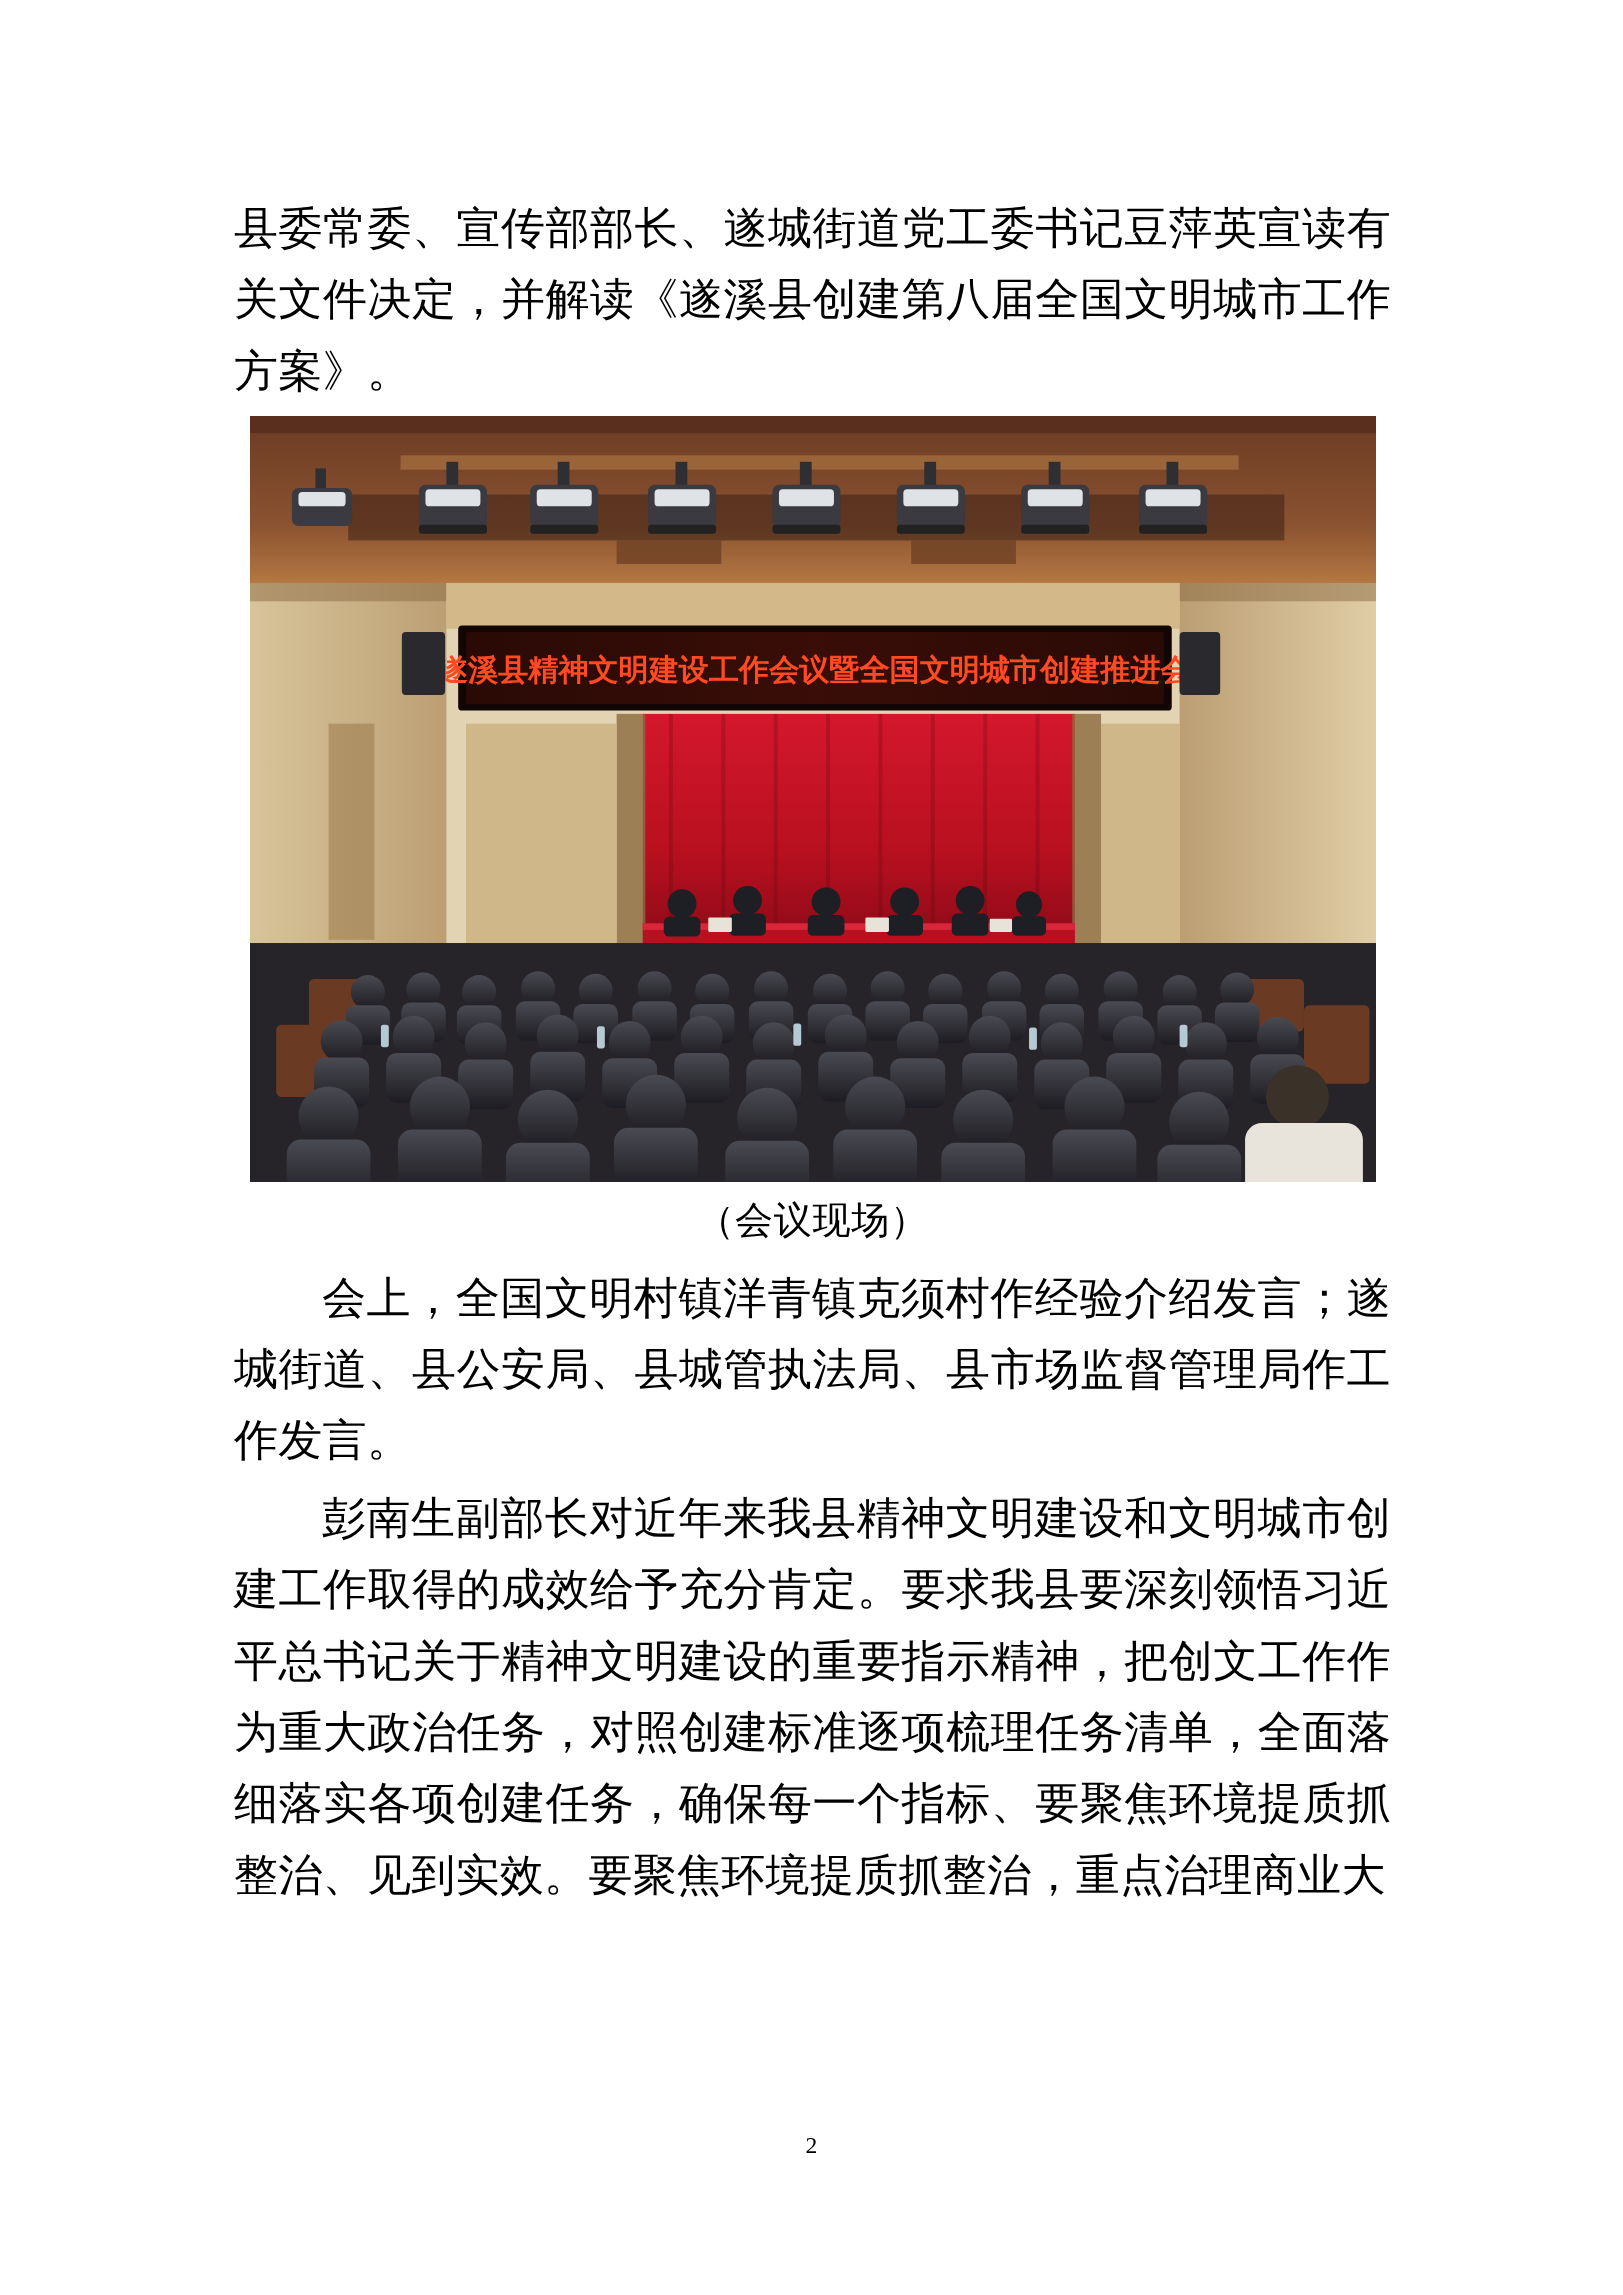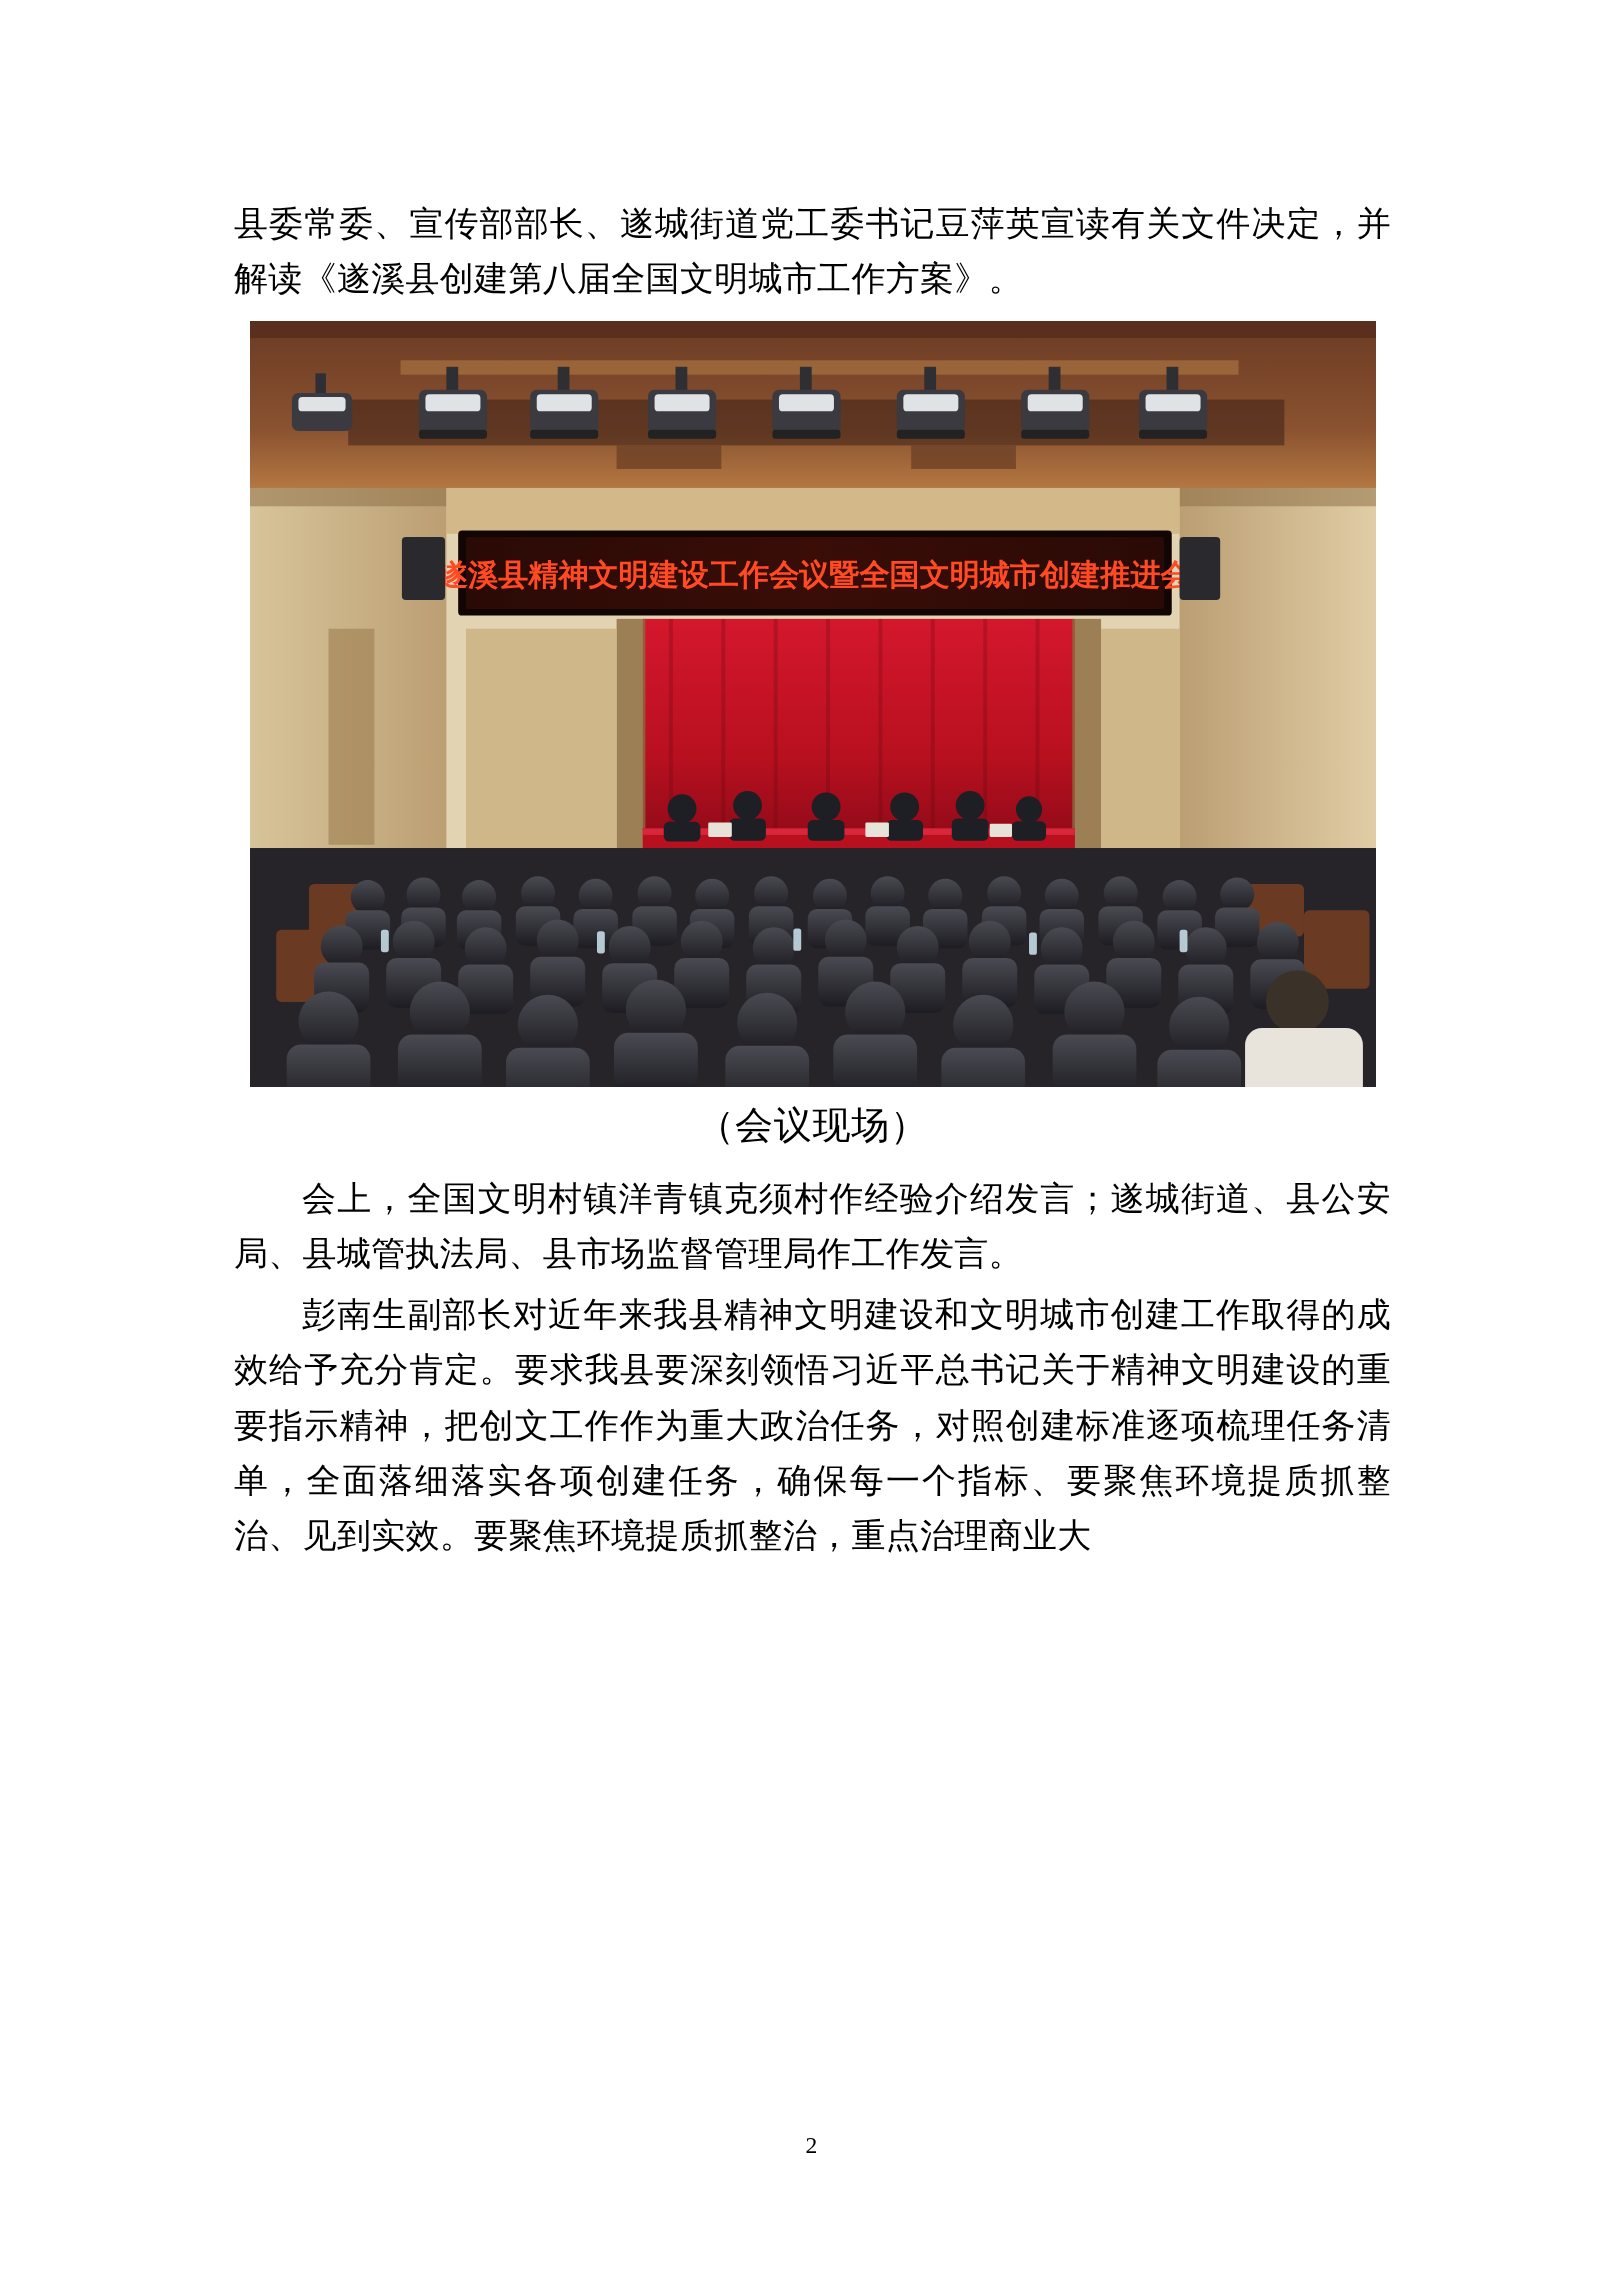--- a/index.html
+++ b/index.html
@@ -21,34 +21,34 @@
     height: 2295px;
     background: #fff;
   }
   .content {
     position: absolute;
     left: 234px;
     top: 196px;
     width: 1157px;
   }
   p.para {
-    font-size: 34px;
+    font-size: 44px;
     line-height: 1.62;
     letter-spacing: 0.3px;
     margin: 0 0 6.5px 0;
     text-align: justify;
     text-justify: inter-ideograph;
     color: #000;
-    font-family: Liberation Serif, serif;
+    font-family: Liberation Mono, monospace;
   }
   p.indent {
     text-indent: 2em;
   }
   .figure {
-    margin: 15px 0 0 0;
+    margin: 6px 0 0 0;
     text-align: center;
   }
   .photo {
     width: 1126px;
     height: 766px;
     display: block;
     margin: 0 auto;
     border: 0;
   }
   .caption {

